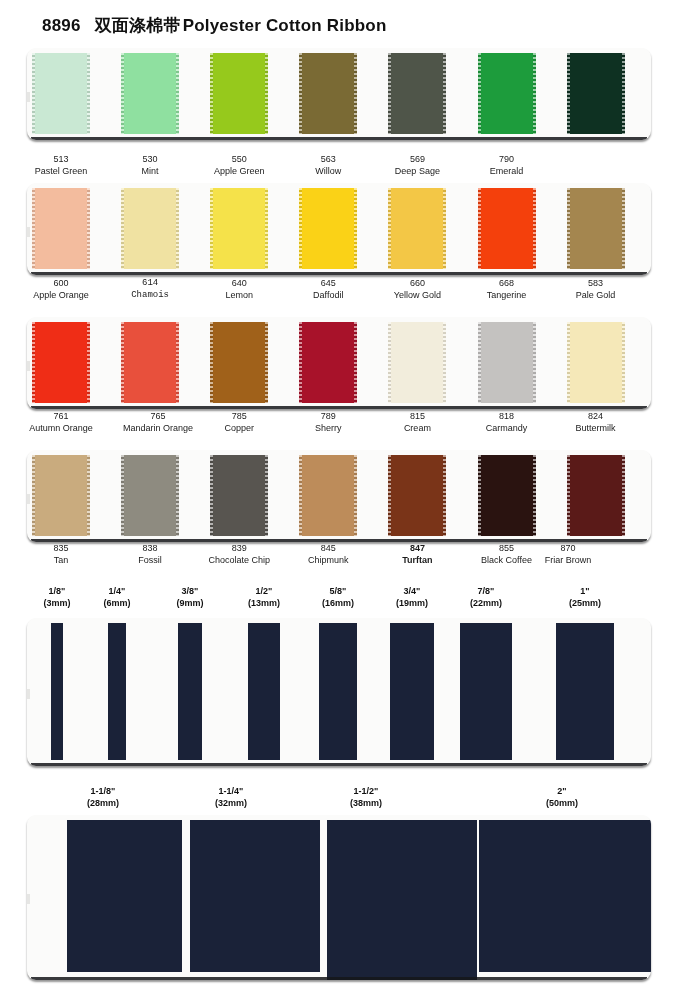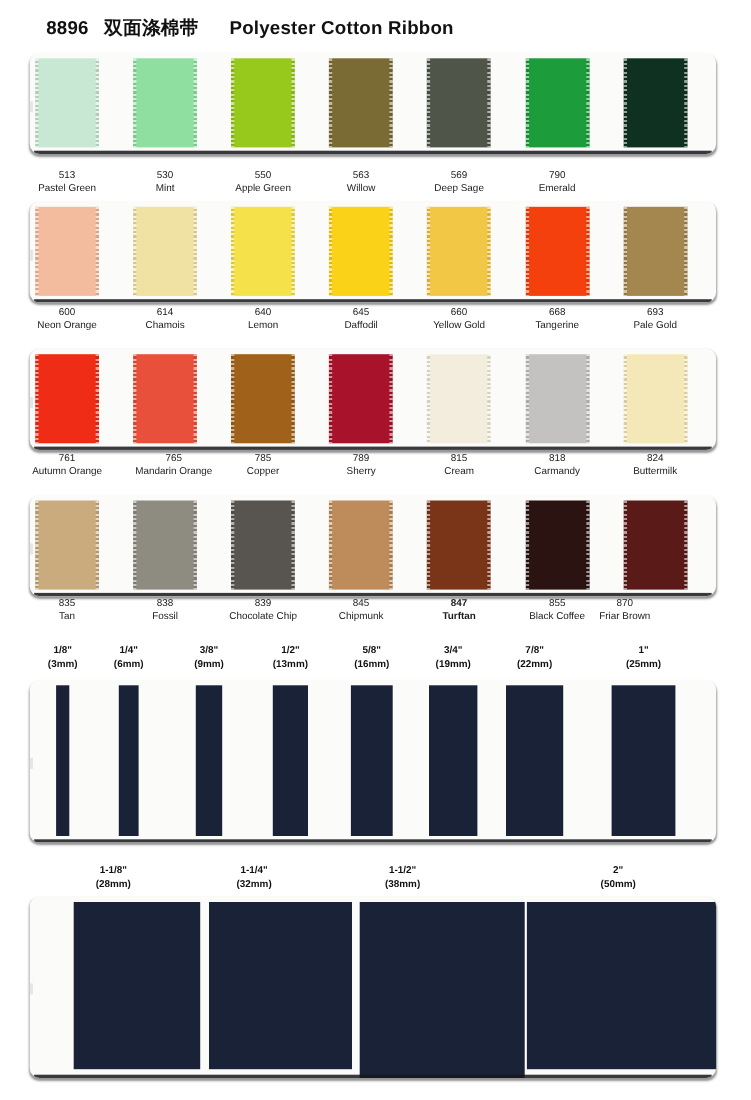--- a/index.html
+++ b/index.html
@@ -11,21 +11,21 @@
   
   #header{
     position:absolute;left:0;top:0;width:683px;height:44px;
   }
   #title{
     position:absolute;left:42px;top:14px;
     font-size:17px;font-weight:bold;letter-spacing:.2px;
     white-space:nowrap;color:#111;
   }
   #title .code{margin-right:14px;}
-  #title .cn{margin-right:28px;font-family:Liberation Mono, monospace;}
+  #title .cn{margin-right:2px;font-family:Liberation Mono, monospace;}
   #title .en{}
 
   
   .card{
     position:absolute;
     background:#fbfbfa;
     border-radius:9px;
     box-shadow:0 2px 2px rgba(0,0,0,.42);
     overflow:hidden;
   }
@@ -180,44 +180,44 @@
         <div class="swatch" title="693 Pale Gold" style="left: 539.6px; width: 58px; background: rgb(164, 134, 79);">
           <span class="edge-l"></span>
           <span class="edge-r"></span>
         </div>
       </div>
       <div class="baseline"></div>
     </div>
     <div class="lblrow" style="top: 278px; padding-left: 44px;">
       <div class="lbl" style="left: 6px; width: 110px;">
         <span class="num">600</span>
-        <span class="nm">Neon Orange</span>
-      </div>
-      <div class="lbl" style="left: 95.1px; width: 110px;">
+        <span class="nm">Apple Orange</span>
+      </div>
+      <div class="lbl" style="left: 95.1px; width: 110px; font-family: Liberation Mono, monospace;">
         <span class="num">614</span>
         <span class="nm">Chamois</span>
       </div>
       <div class="lbl" style="left: 184.2px; width: 110px;">
         <span class="num">640</span>
         <span class="nm">Lemon</span>
       </div>
       <div class="lbl" style="left: 273.3px; width: 110px;">
         <span class="num">645</span>
         <span class="nm">Daffodil</span>
       </div>
       <div class="lbl" style="left: 362.4px; width: 110px;">
         <span class="num">660</span>
         <span class="nm">Yellow Gold</span>
       </div>
       <div class="lbl" style="left: 451.5px; width: 110px;">
         <span class="num">668</span>
         <span class="nm">Tangerine</span>
       </div>
       <div class="lbl" style="left: 540.6px; width: 110px;">
-        <span class="num">693</span>
+        <span class="num">583</span>
         <span class="nm">Pale Gold</span>
       </div>
     </div>
     <div class="card" style="left: 27px; top: 317px; width: 624px; height: 92px;">
       <div class="swatchrow">
         <div class="swatch" title="761 Autumn Orange" style="left: 5px; width: 58px; background: rgb(239, 45, 22);">
           <span class="edge-l"></span>
           <span class="edge-r"></span>
         </div>
         <div class="swatch" title="765 Mandarin Orange" style="left: 94.1px; width: 58px; background: rgb(232, 80, 60);">

